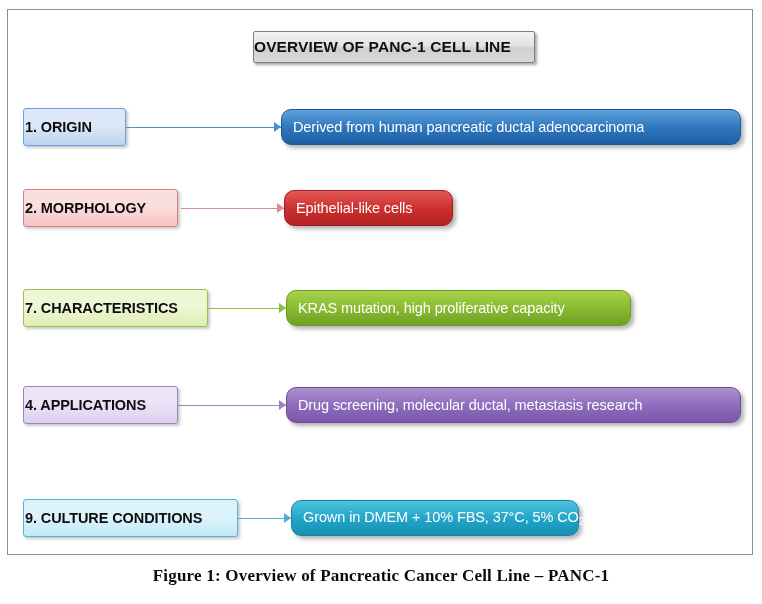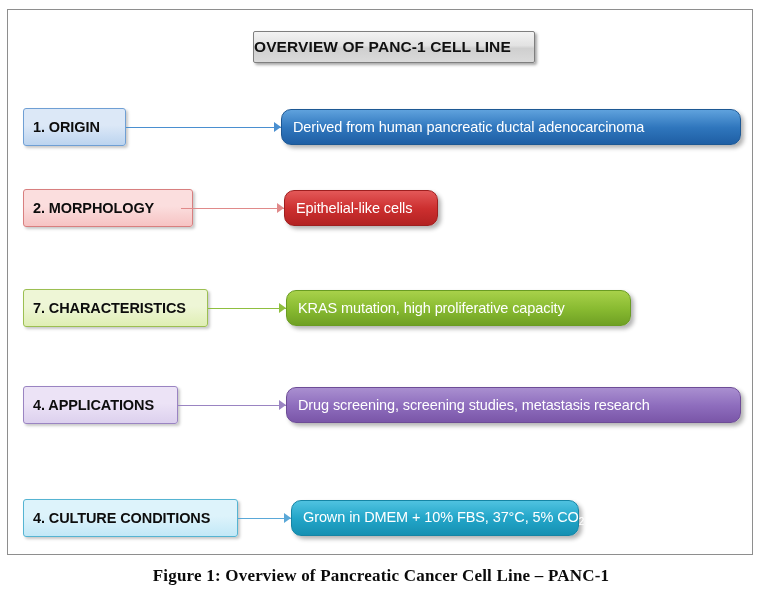--- a/index.html
+++ b/index.html
@@ -59,21 +59,21 @@
 
   .label-box {
     position: absolute;
     height: 38px;
     box-sizing: border-box;
     border-width: 1px;
     border-style: solid;
     border-radius: 3px;
     display: flex;
     align-items: center;
-    padding-left: 9px;
+    padding-left: 1px;
     padding-right: 9px;
     box-shadow: 2px 2px 3px rgba(0,0,0,0.22);
   }
   .label-text {
     font-size: 14.5px;
     font-weight: bold;
     color: #0d0d0d;
     white-space: nowrap;
     letter-spacing: -0.1px;
   }
@@ -155,28 +155,28 @@
         </div>
         <div class="connector" style="left: 125px; width: 155px;">
           <div class="line" style="background: rgb(74, 143, 208);"></div>
           <div class="head" style="border-left-color: rgb(74, 143, 208);"></div>
         </div>
         <div class="value-box" style="left: 280px; width: 460px; top: 1px; border: 1px solid rgb(29, 88, 148); background: linear-gradient(rgb(95, 162, 221) 0%, rgb(47, 118, 189) 52%, rgb(31, 95, 164) 100%);">
           <span class="value-text"><span>Derived from human pancreatic ductal adenocarcinoma</span></span>
         </div>
       </div>
       <div class="row" style="top: 179px; left: -7px;">
-        <div class="label-box" style="left: 22px; width: 170px; border-color: rgb(216, 127, 127); background: linear-gradient(rgb(251, 222, 222) 0%, rgb(251, 222, 222) 45%, rgb(246, 195, 195) 100%);">
+        <div class="label-box" style="left: 22px; width: 155px; border-color: rgb(216, 127, 127); background: linear-gradient(rgb(251, 222, 222) 0%, rgb(251, 222, 222) 45%, rgb(246, 195, 195) 100%);">
           <span class="label-text">2. MORPHOLOGY</span>
         </div>
         <div class="connector" style="left: 180px; width: 103px;">
           <div class="line" style="background: rgb(224, 138, 138);"></div>
           <div class="head" style="border-left-color: rgb(224, 138, 138);"></div>
         </div>
-        <div class="value-box" style="left: 283px; width: 154px; top: 1px; border: 1px solid rgb(158, 31, 31); background: linear-gradient(rgb(227, 88, 88) 0%, rgb(204, 47, 47) 52%, rgb(179, 34, 34) 100%);">
+        <div class="value-box" style="left: 283px; width: 169px; top: 1px; border: 1px solid rgb(158, 31, 31); background: linear-gradient(rgb(227, 88, 88) 0%, rgb(204, 47, 47) 52%, rgb(179, 34, 34) 100%);">
           <span class="value-text"><span>Epithelial-like cells</span></span>
         </div>
       </div>
       <div class="row" style="top: 279px; left: -7px;">
         <div class="label-box" style="left: 22px; width: 185px; border-color: rgb(156, 191, 82); background: linear-gradient(rgb(238, 246, 214) 0%, rgb(238, 246, 214) 45%, rgb(223, 238, 180) 100%);">
           <span class="label-text">7. CHARACTERISTICS</span>
         </div>
         <div class="connector" style="left: 207px; width: 78px;">
           <div class="line" style="background: rgb(143, 191, 63);"></div>
           <div class="head" style="border-left-color: rgb(143, 191, 63);"></div>
@@ -187,26 +187,26 @@
       </div>
       <div class="row" style="top: 376px; left: -7px;">
         <div class="label-box" style="left: 22px; width: 155px; border-color: rgb(154, 132, 194); background: linear-gradient(rgb(236, 227, 246) 0%, rgb(236, 227, 246) 45%, rgb(220, 208, 238) 100%);">
           <span class="label-text">4. APPLICATIONS</span>
         </div>
         <div class="connector" style="left: 177px; width: 108px;">
           <div class="line" style="background: rgb(154, 132, 194);"></div>
           <div class="head" style="border-left-color: rgb(154, 132, 194);"></div>
         </div>
         <div class="value-box" style="left: 285px; width: 455px; top: 1px; border: 1px solid rgb(109, 76, 150); background: linear-gradient(rgb(169, 143, 208) 0%, rgb(142, 109, 189) 52%, rgb(122, 86, 168) 100%);">
-          <span class="value-text"><span>Drug screening, screening studies, metastasis research</span></span>
+          <span class="value-text"><span>Drug screening, molecular ductal, metastasis research</span></span>
         </div>
       </div>
       <div class="row" style="top: 489px; left: -7px;">
         <div class="label-box" style="left: 22px; width: 215px; border-color: rgb(85, 180, 210); background: linear-gradient(rgb(221, 243, 251) 0%, rgb(221, 243, 251) 45%, rgb(194, 232, 247) 100%);">
-          <span class="label-text">4. CULTURE CONDITIONS</span>
+          <span class="label-text">9. CULTURE CONDITIONS</span>
         </div>
         <div class="connector" style="left: 237px; width: 53px;">
           <div class="line" style="background: rgb(90, 168, 216);"></div>
           <div class="head" style="border-left-color: rgb(90, 168, 216);"></div>
         </div>
         <div class="value-box" style="left: 290px; width: 288px; top: 1px; border: 1px solid rgb(21, 133, 165); background: linear-gradient(rgb(79, 194, 224) 0%, rgb(34, 165, 200) 52%, rgb(22, 144, 178) 100%);">
           <span class="value-text"><span>Grown in DMEM + 10% FBS, 37°C, 5% CO</span><sub>2</sub></span>
         </div>
       </div>
     </div>

